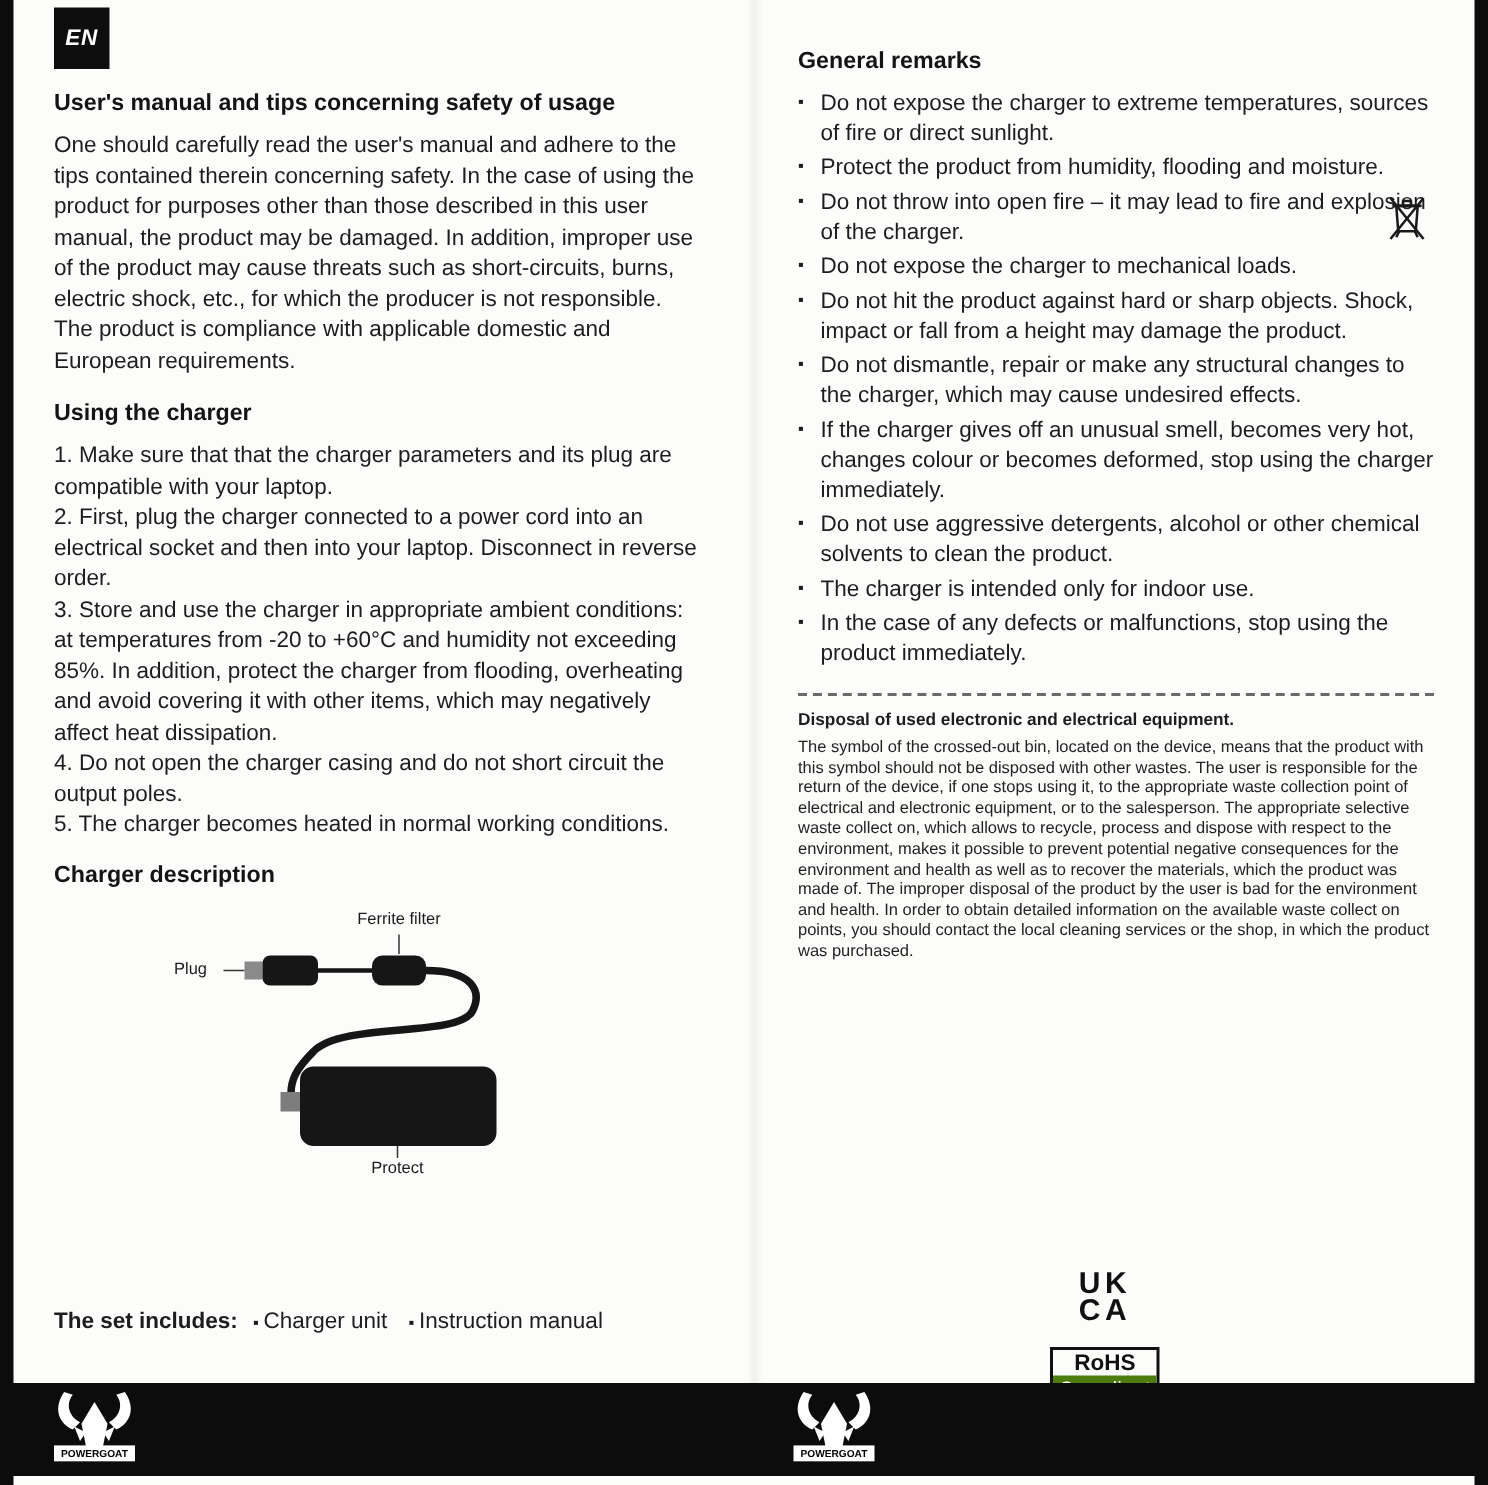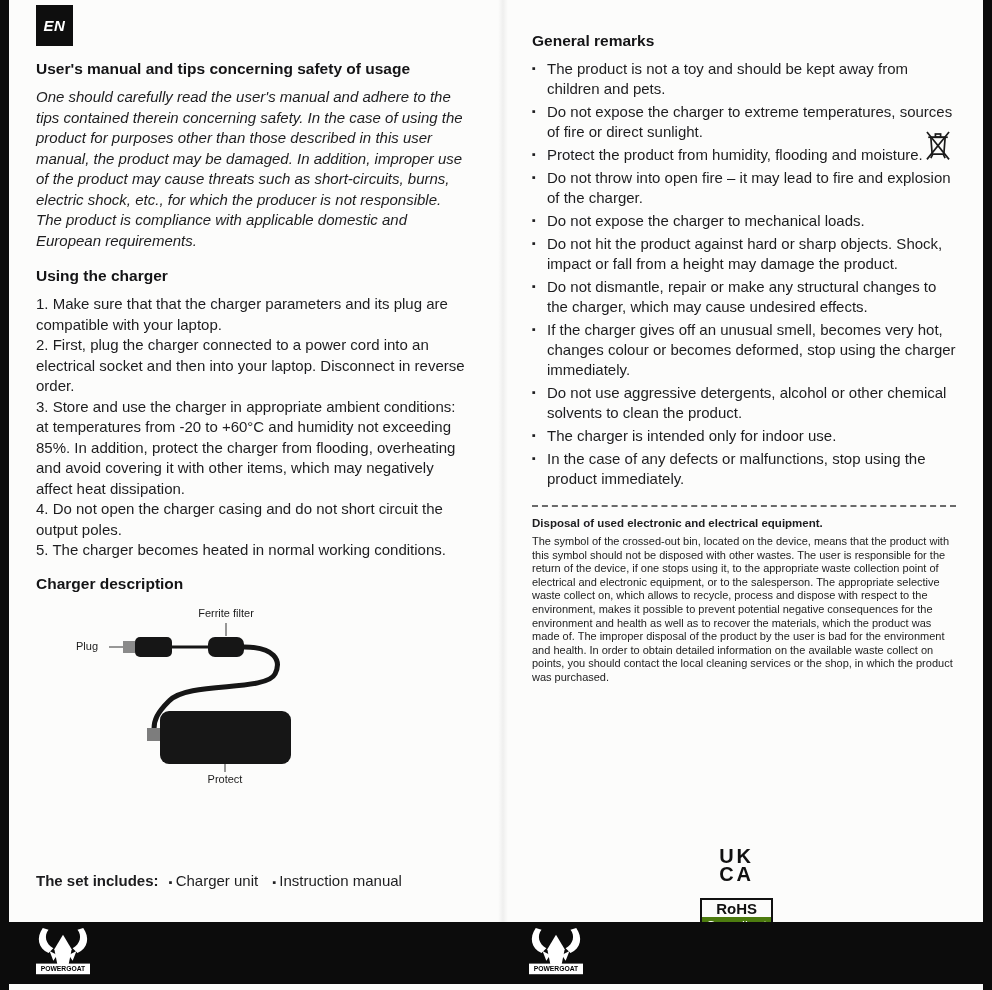--- a/index.html
+++ b/index.html
@@ -16,35 +16,35 @@
   .lang-badge {
     position:absolute; left:36px; top:5px; width:37px; height:41px;
     background:#0e0e0e; color:#ffffff; font-weight:bold; font-size:15px;
     display:flex; align-items:center; justify-content:center; letter-spacing:0.5px;font-style:italic;
   }
 
   .col-left  { position:absolute; left:36px;  top:60px; width:434px; }
   .col-right { position:absolute; left:532px; top:32px; width:424px; }
 
   .h { font-size:15.5px; font-weight:bold; margin:0 0 9px 0; color:#141416; }
-  .body-text { font-size:15px; line-height:20.5px; margin:0 0 16px 0;font-style:italic; }
+  .body-text { font-size:15px; line-height:20.5px; margin:0 0 16px 0; }
   .step { font-size:15px; line-height:20.5px; margin:0; }
   .steps { margin:0 0 14px 0; }
 
   ul.remarks { list-style:none; margin:4px 0 0 0; padding:0; }
   ul.remarks li { position:relative; padding-left:15px; font-size:15px; line-height:20px; margin-bottom:3px; }
   ul.remarks li::before { content:"▪"; position:absolute; left:0; top:-1px; font-size:11px; color:#1d1d1f; }
 
   .divider { border:none; border-top:2px dashed #6a6a6a; margin:16px 0 10px 0; }
 
   .disposal-h { font-size:11.5px; font-weight:bold; margin:0 0 6px 0; }
   .disposal-b { font-size:11px; line-height:13.6px; margin:0; color:#222; }
 
   
-  .diagram { position:relative; width:312px; height:178px; margin:14px 0 4px 40px; }
+  .diagram { position:relative; width:312px; height:178px; margin:14px 0 4px 80px; }
   .diagram svg { position:absolute; left:0; top:0; }
   .diagram .lbl { position:absolute; font-size:11px; color:#1c1c1c; white-space:nowrap; }
   .lbl-ferrite { left:150px; top:0; transform:translateX(-50%); }
   .lbl-plug    { left:0; top:33px; }
   .lbl-charger { left:149px; bottom:0; transform:translateX(-50%); }
 
   .set-line { position:absolute; left:36px; top:857px; font-size:15px; }
   .set-line .lab { font-weight:bold; margin-right:6px; }
   .set-line .inline-item { margin-right:10px; }
   .set-line .inline-item::before { content:"▪ "; font-size:11px; }
@@ -115,21 +115,20 @@
       </svg>
       <span class="lbl lbl-ferrite">Ferrite filter</span>
       <span class="lbl lbl-plug">Plug</span>
       <span class="lbl lbl-charger">Protect</span>
     </div>
   </div>
 
   <div class="col-right">
     <h2 class="h">General remarks</h2>
     <ul class="remarks">
-      <li>The product is not a toy and should be kept away from children and pets.</li>
       <li>Do not expose the charger to extreme temperatures, sources of fire or direct sunlight.</li>
       <li>Protect the product from humidity, flooding and moisture.</li>
       <li>Do not throw into open fire – it may lead to fire and explosion of the charger.</li>
       <li>Do not expose the charger to mechanical loads.</li>
       <li>Do not hit the product against hard or sharp objects. Shock, impact or fall from a height may damage the product.</li>
       <li>Do not dismantle, repair or make any structural changes to the charger, which may cause undesired effects.</li>
       <li>If the charger gives off an unusual smell, becomes very hot, changes colour or becomes deformed, stop using the charger immediately.</li>
       <li>Do not use aggressive detergents, alcohol or other chemical solvents to clean the product.</li>
       <li>The charger is intended only for indoor use.</li>
       <li>In the case of any defects or malfunctions, stop using the product immediately.</li>

